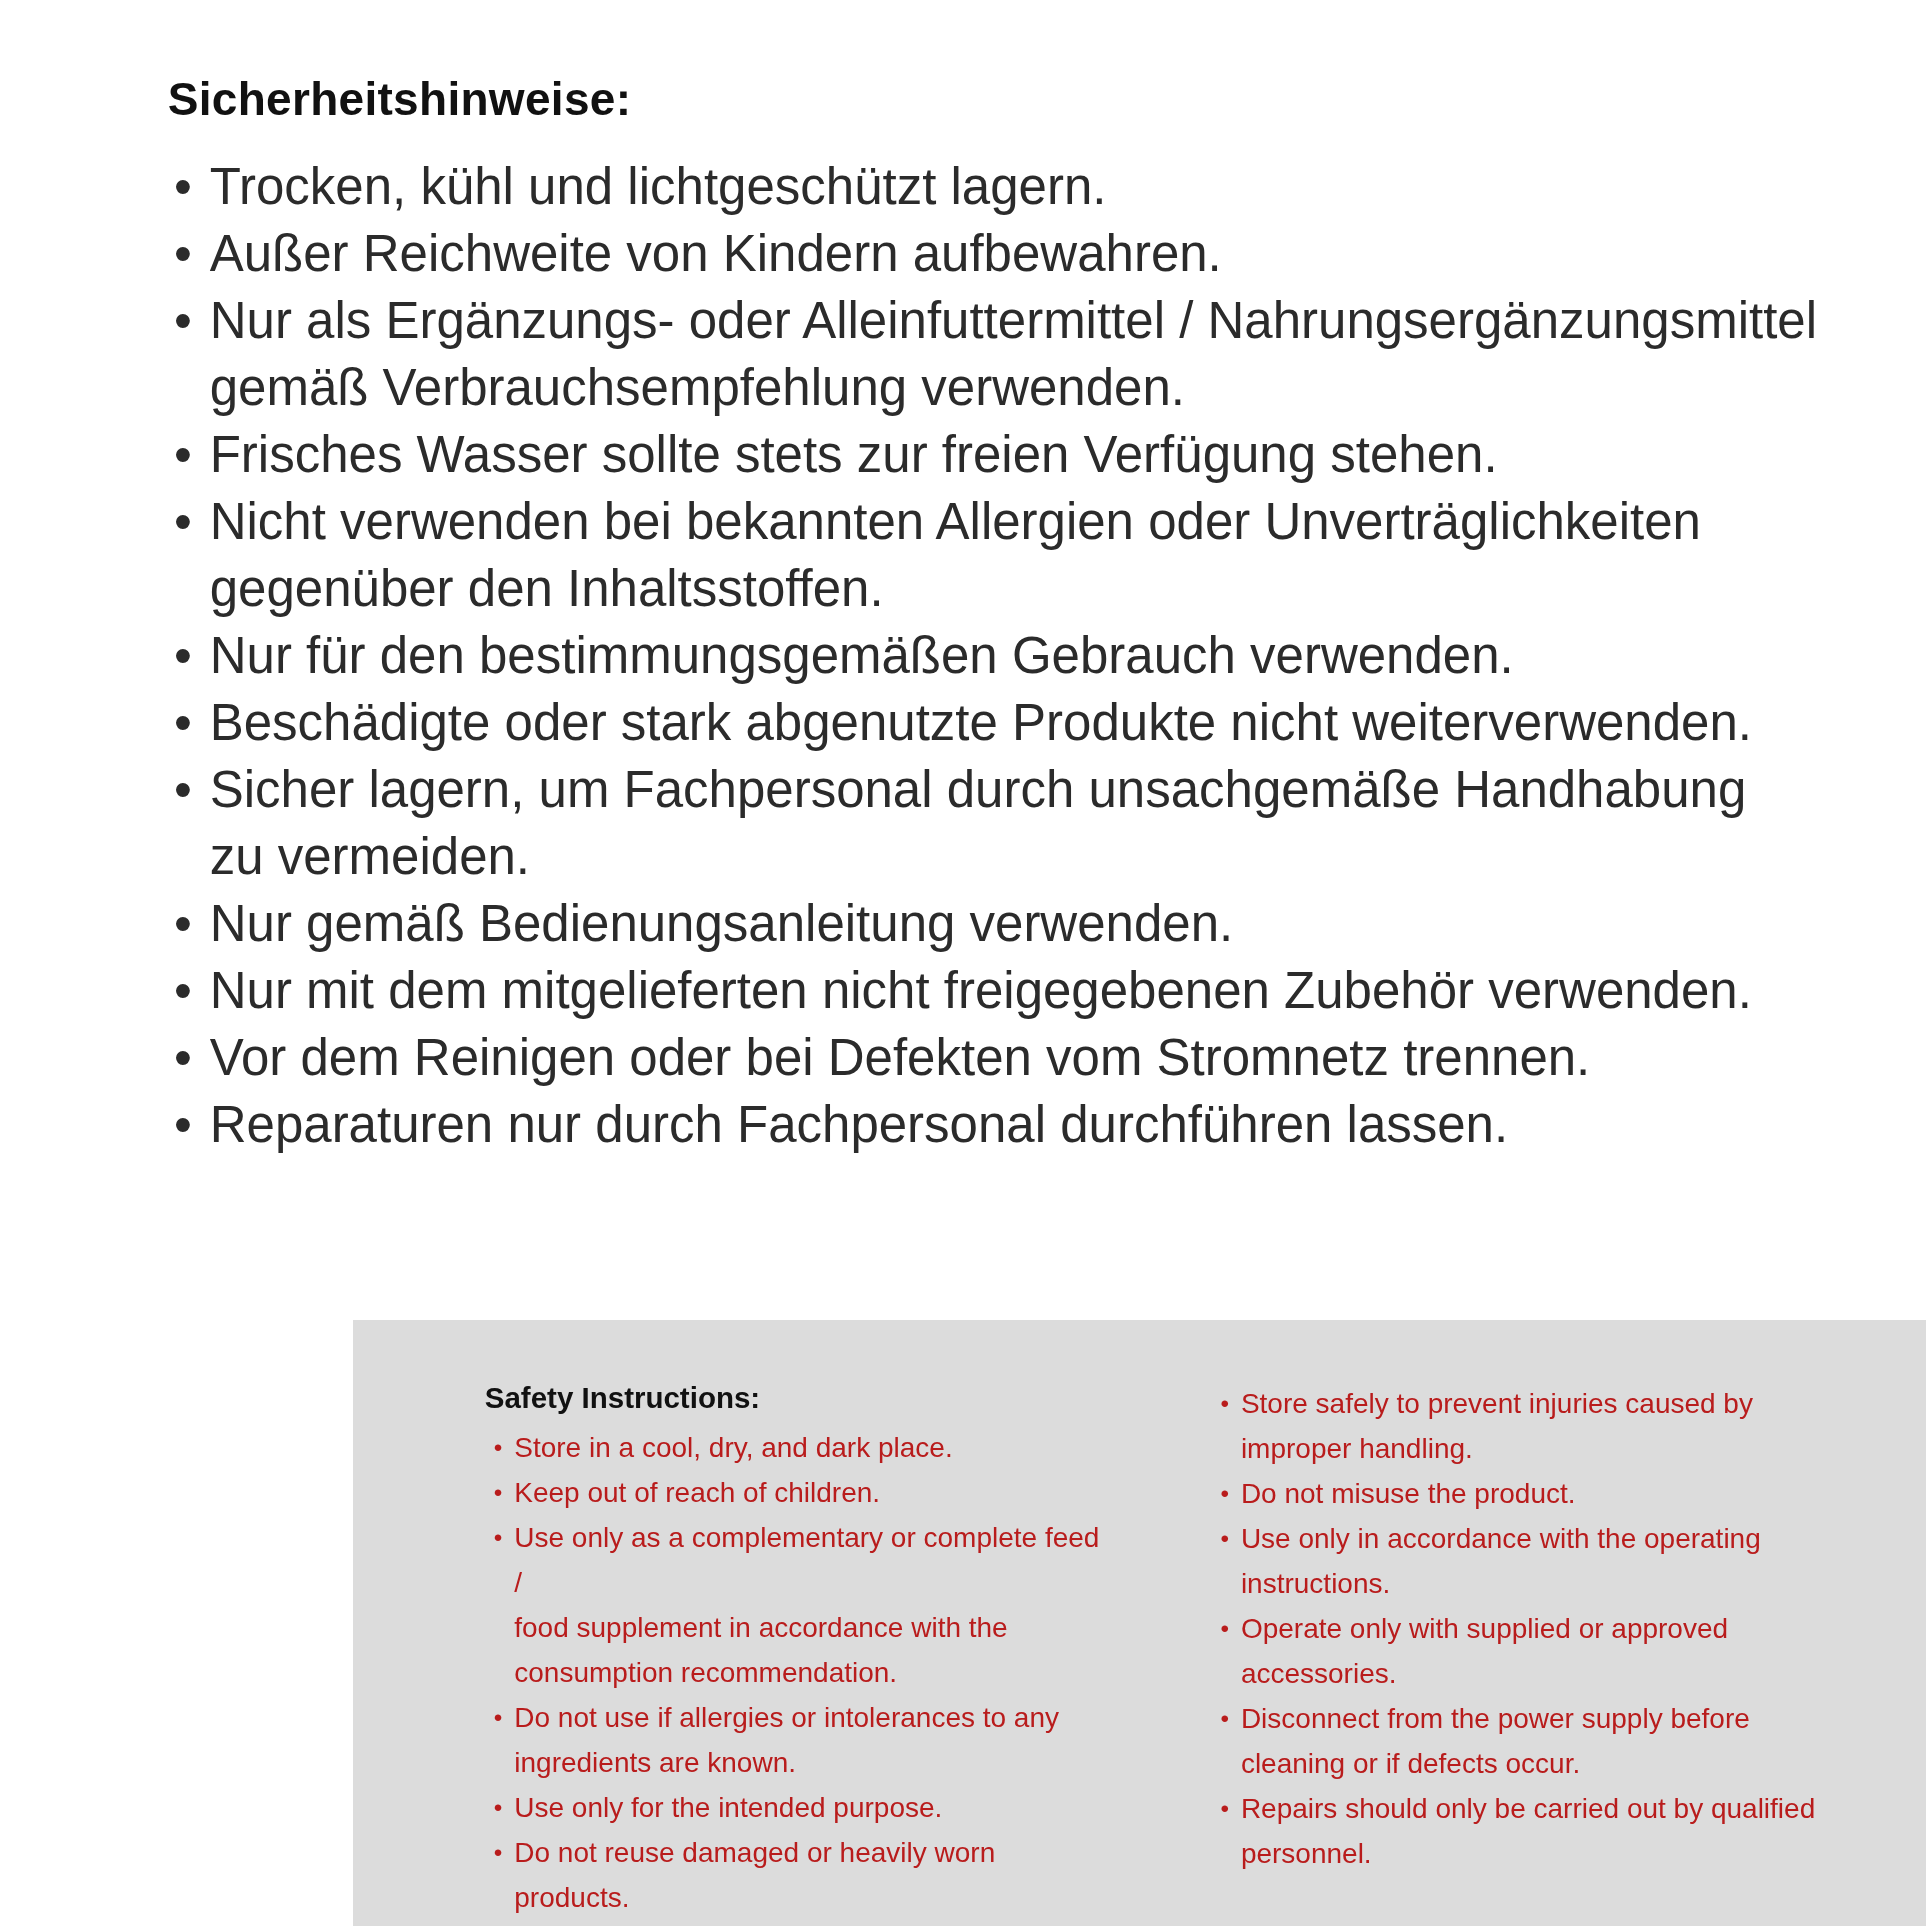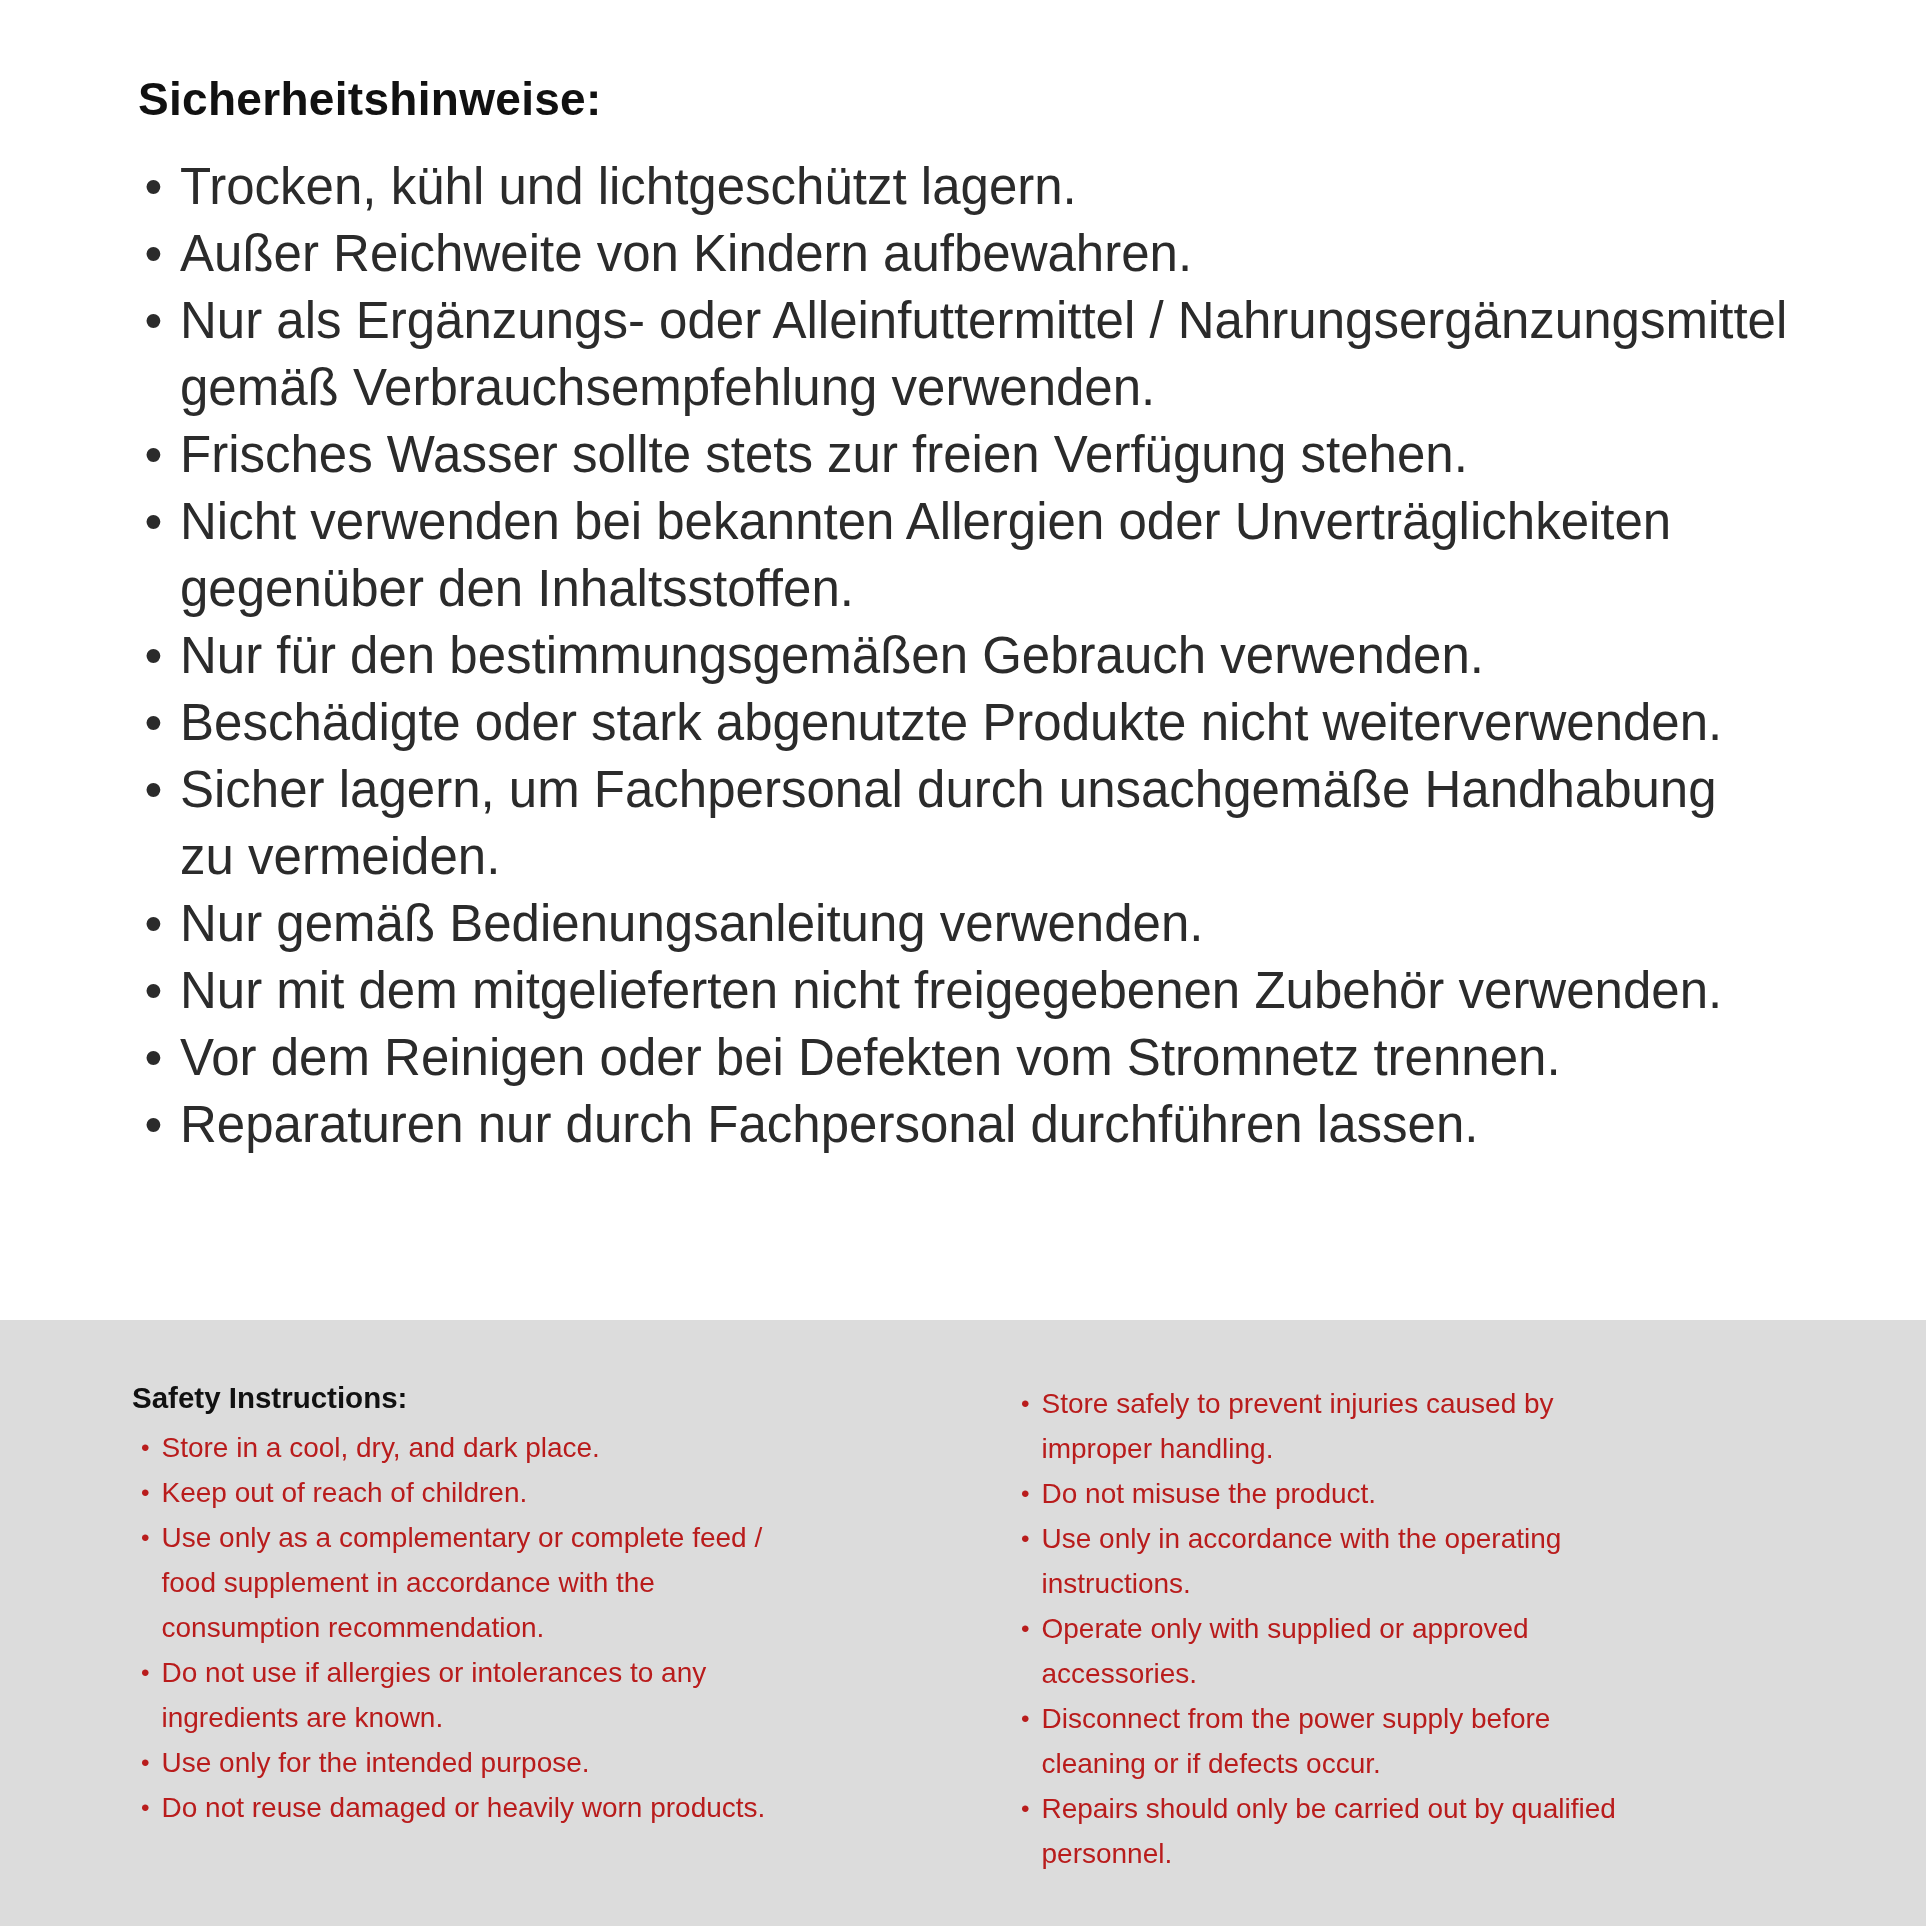--- a/index.html
+++ b/index.html
@@ -7,20 +7,21 @@
   body {
     font-family: "Liberation Sans", sans-serif;
     background: #ffffff;
     color: #222222;
   }
   .page {
     width: 1926px;
     height: 1926px;
     display: flex;
     flex-direction: column;
+    align-items: flex-end;
   }
 
   
   .german-section {
     background: #ffffff;
     height: 1320px;
     padding: 72px 109px 0 138px;
   }
   .title-de {
     font-size: 46px;
@@ -47,21 +48,21 @@
     top: 0;
     color: #2b2b2b;
   }
 
   
   .english-section {
     background: #dcdcdc;
     flex: 1;
     padding: 61px 96px 0 132px;
     display: flex;
-    gap: 62px;
+    gap: 108px;
   }
   .col { flex: 1; min-width: 0; }
   .title-en {
     font-size: 29.5px;
     font-weight: 700;
     color: #111111;
     margin-bottom: 10.3px;
   }
   .en-list { list-style: none; }
   .en-item {

